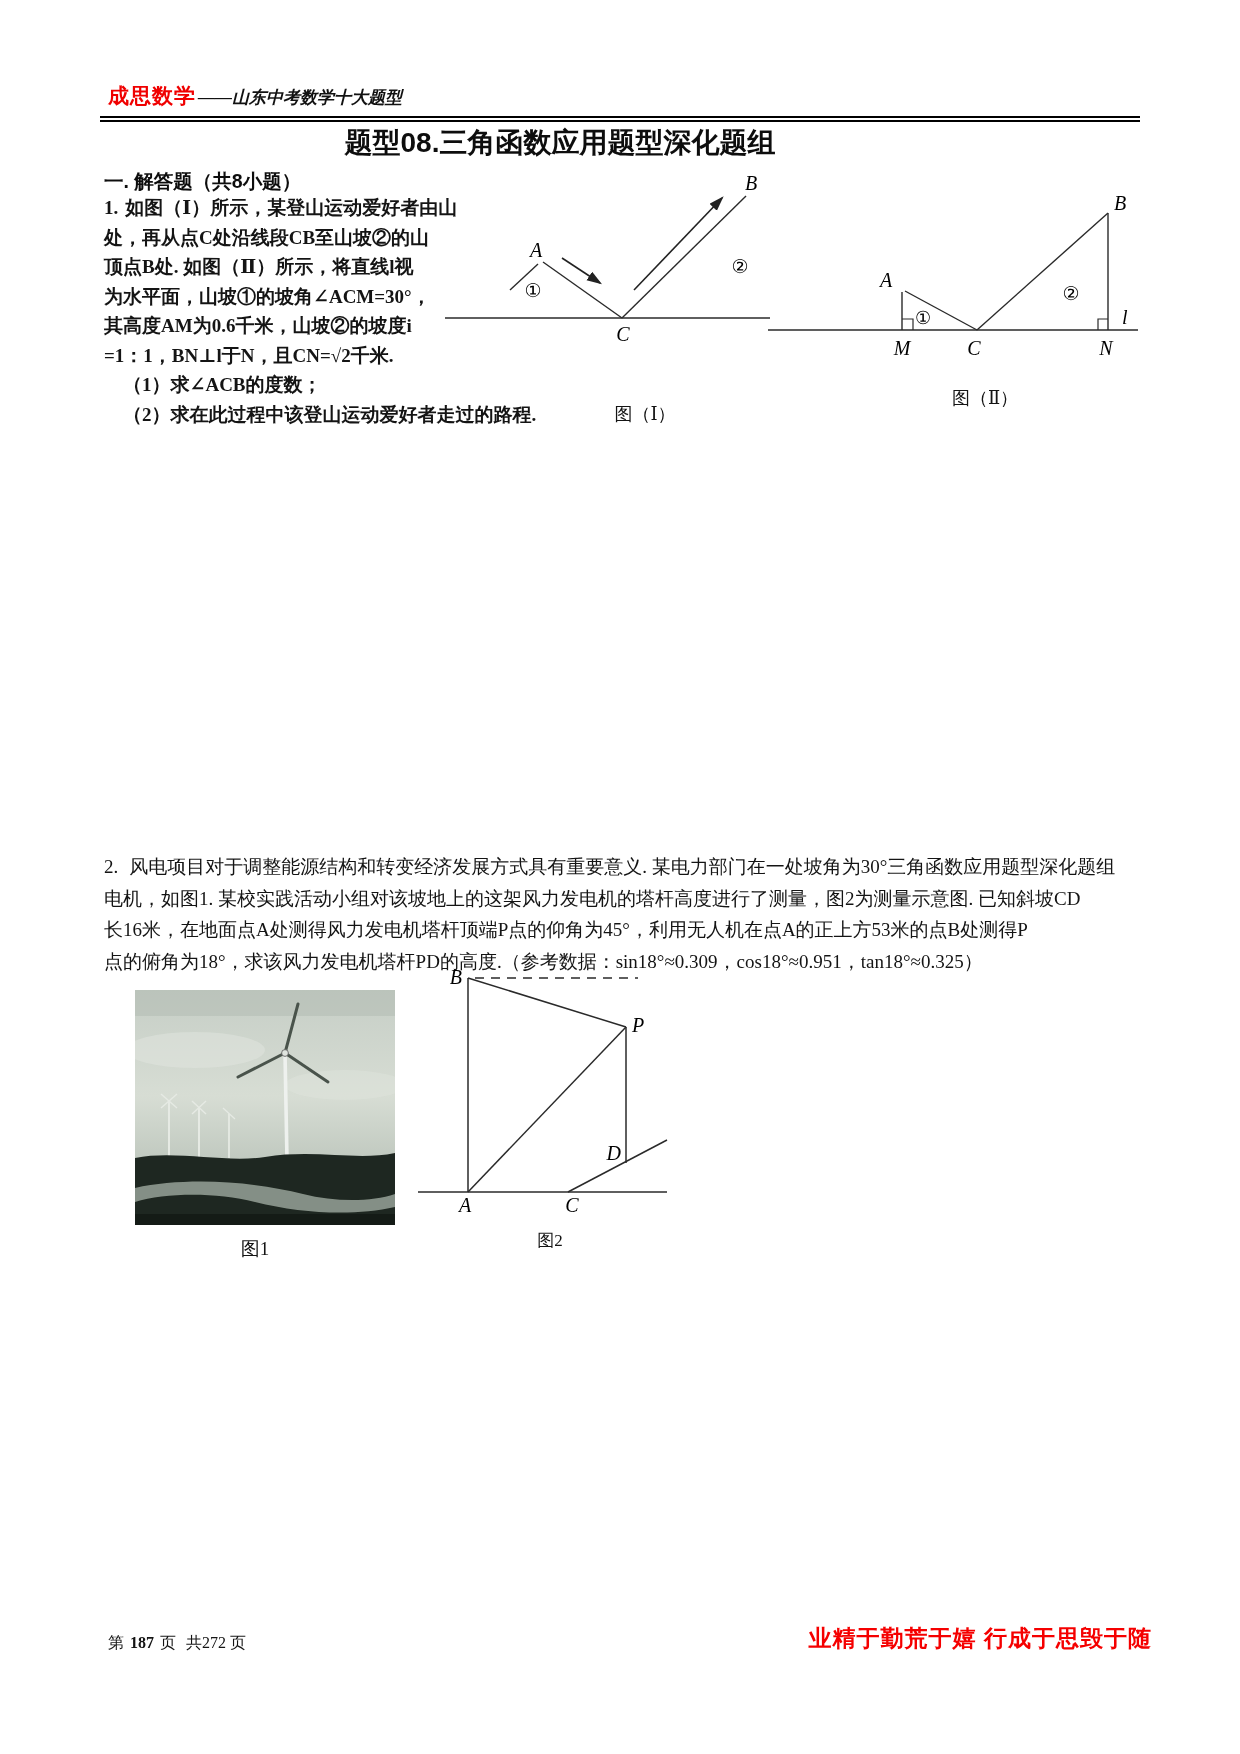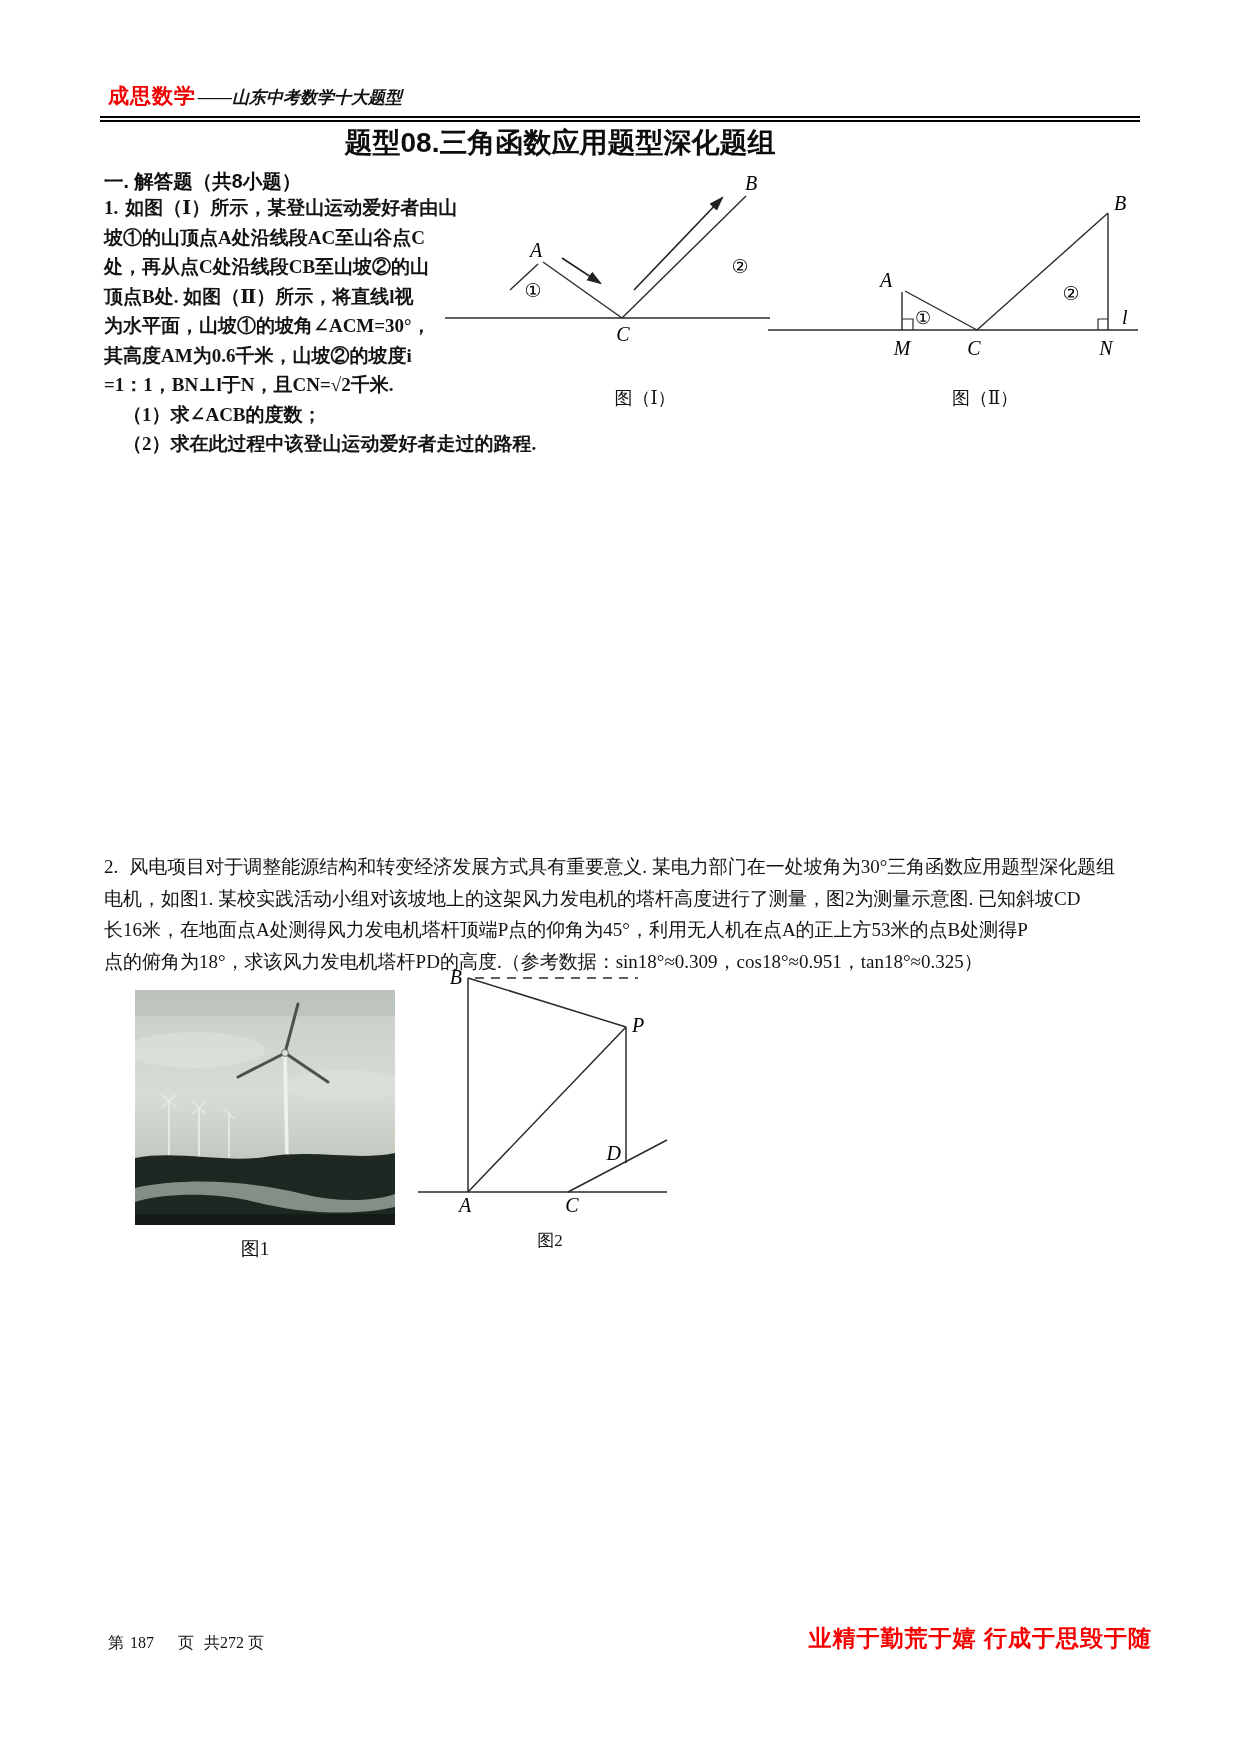--- a/index.html
+++ b/index.html
@@ -28,29 +28,29 @@
   .p1-lines{left:104px;top:193px;line-height:29.5px;font-weight:bold;}
   .p2-lines{left:104px;top:851px;line-height:31.5px;}
   .p-num{margin-right:7px;}
   .p2-lines .p-num{margin-right:11px;}
   .subline{padding-left:19px;}
 
   
   .fig{position:absolute;}
   .fig svg text{font-family:"Liberation Serif","DejaVu Serif",serif;}
   .fig-caption{position:absolute;font-size:18px;text-align:center;width:120px;}
-  .cap-f1{left:585px;top:386px;}
+  .cap-f1{left:585px;top:402px;}
   .cap-f2{left:925px;top:386px;}
   .cap-photo{left:195px;top:1236px;font-size:19px;}
   .cap-diag2{left:490px;top:1229px;font-size:17px;}
 
   
   .footer-left{position:absolute;left:108px;top:1633px;font-size:16px;white-space:nowrap;}
   .footer-left .sp1{margin-right:6px;}
-  .footer-left .pg{font-weight:normal;margin-right:24px;}
+  .footer-left .pg{font-weight:bold;margin-right:6px;}
   .footer-left .sp2{margin-right:10px;}
   .footer-left .tot{margin-right:4px;}
   .slogan{position:absolute;right:105px;top:1623px;
           font-family:"Liberation Sans","DejaVu Sans",sans-serif;font-weight:bold;
           font-size:23px;color:#f50000;letter-spacing:1px;white-space:nowrap;}
 </style>
 </head>
 <body>
 
 <div class="page">
@@ -58,21 +58,20 @@
   <div class="brand">
     <span class="brand-name">成思数学</span><span class="brand-sub">——山东中考数学十大题型</span>
   </div>
   <div class="header-rule"></div>
 
   <div class="doc-title">题型08.三角函数应用题型深化题组</div>
   <div class="section-heading">一. 解答题（共8小题）</div>
 
   <div class="p-lines p1-lines">
     <div><span class="p-num">1.</span><span>如图（Ⅰ）所示，某登山运动爱好者由山</span></div>
-    <div>坡①的山顶点A处沿线段AC至山谷点C</div>
     <div>处，再从点C处沿线段CB至山坡②的山</div>
     <div>顶点B处. 如图（Ⅱ）所示，将直线l视</div>
     <div>为水平面，山坡①的坡角∠ACM=30°，</div>
     <div>其高度AM为0.6千米，山坡②的坡度i</div>
     <div>=1：1，BN⊥l于N，且CN=√2千米.</div>
     <div class="subline">（1）求∠ACB的度数；</div>
     <div class="subline">（2）求在此过程中该登山运动爱好者走过的路程.</div>
   </div>
 
   <div class="fig" style="left:440px;top:160px;">

